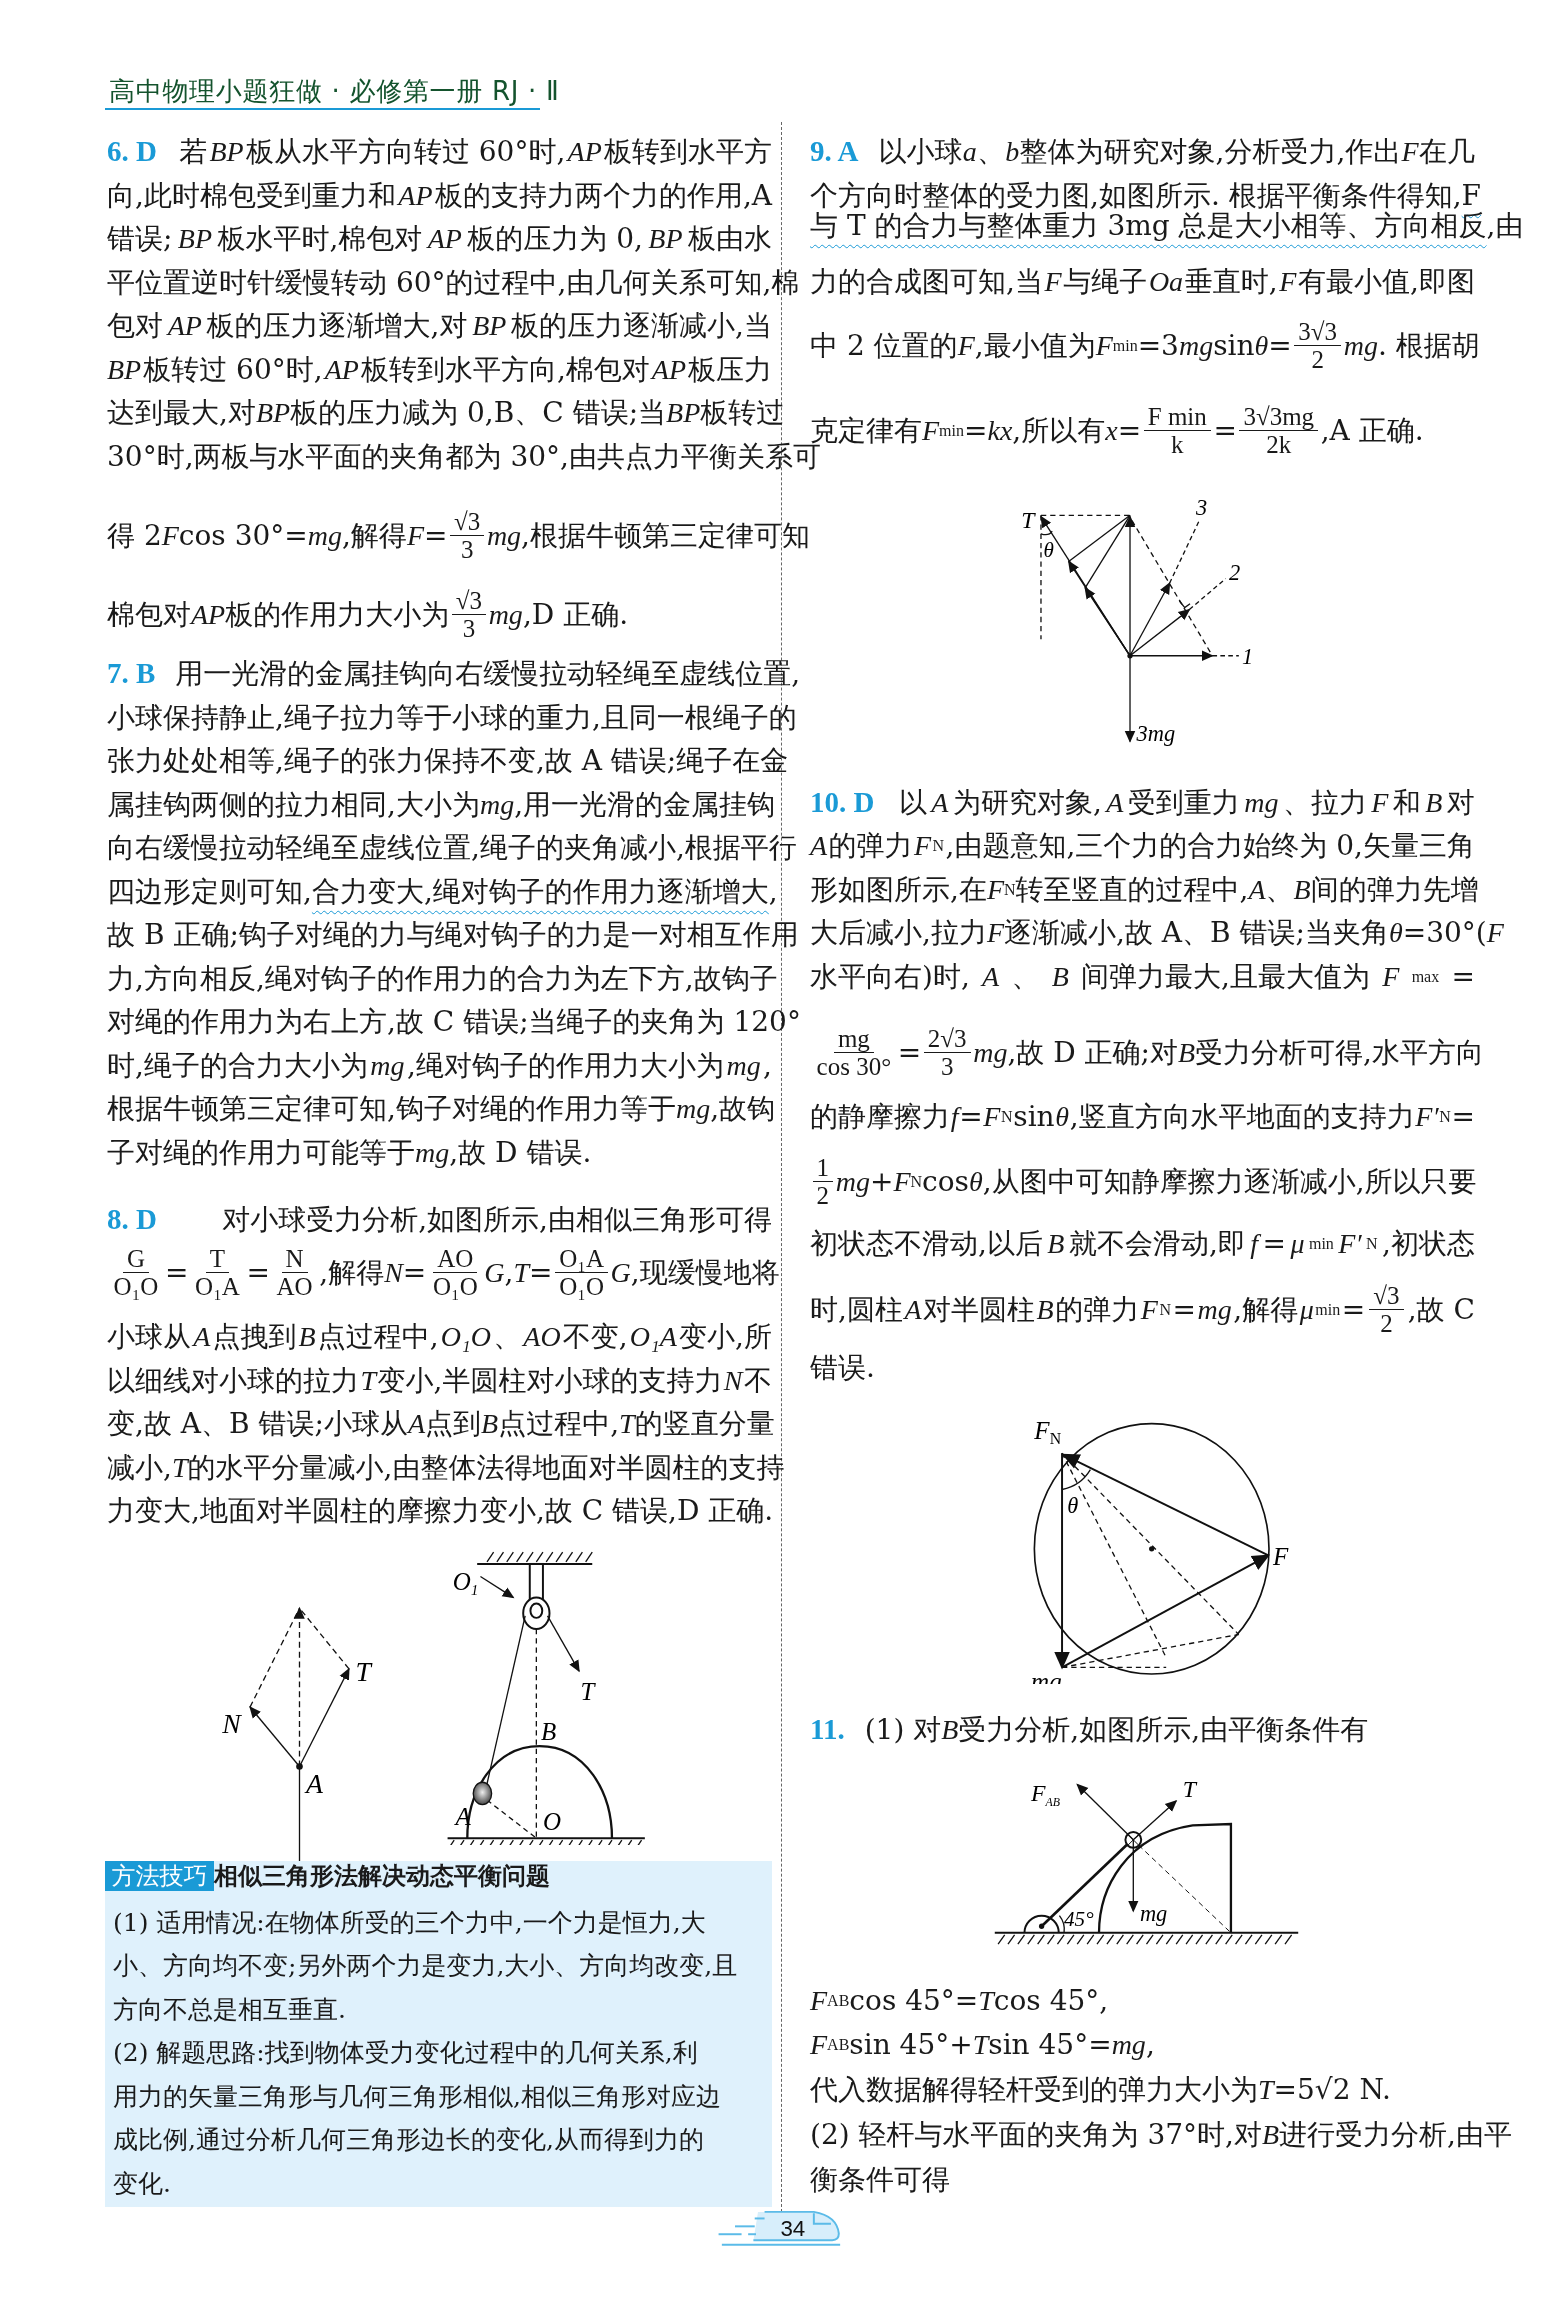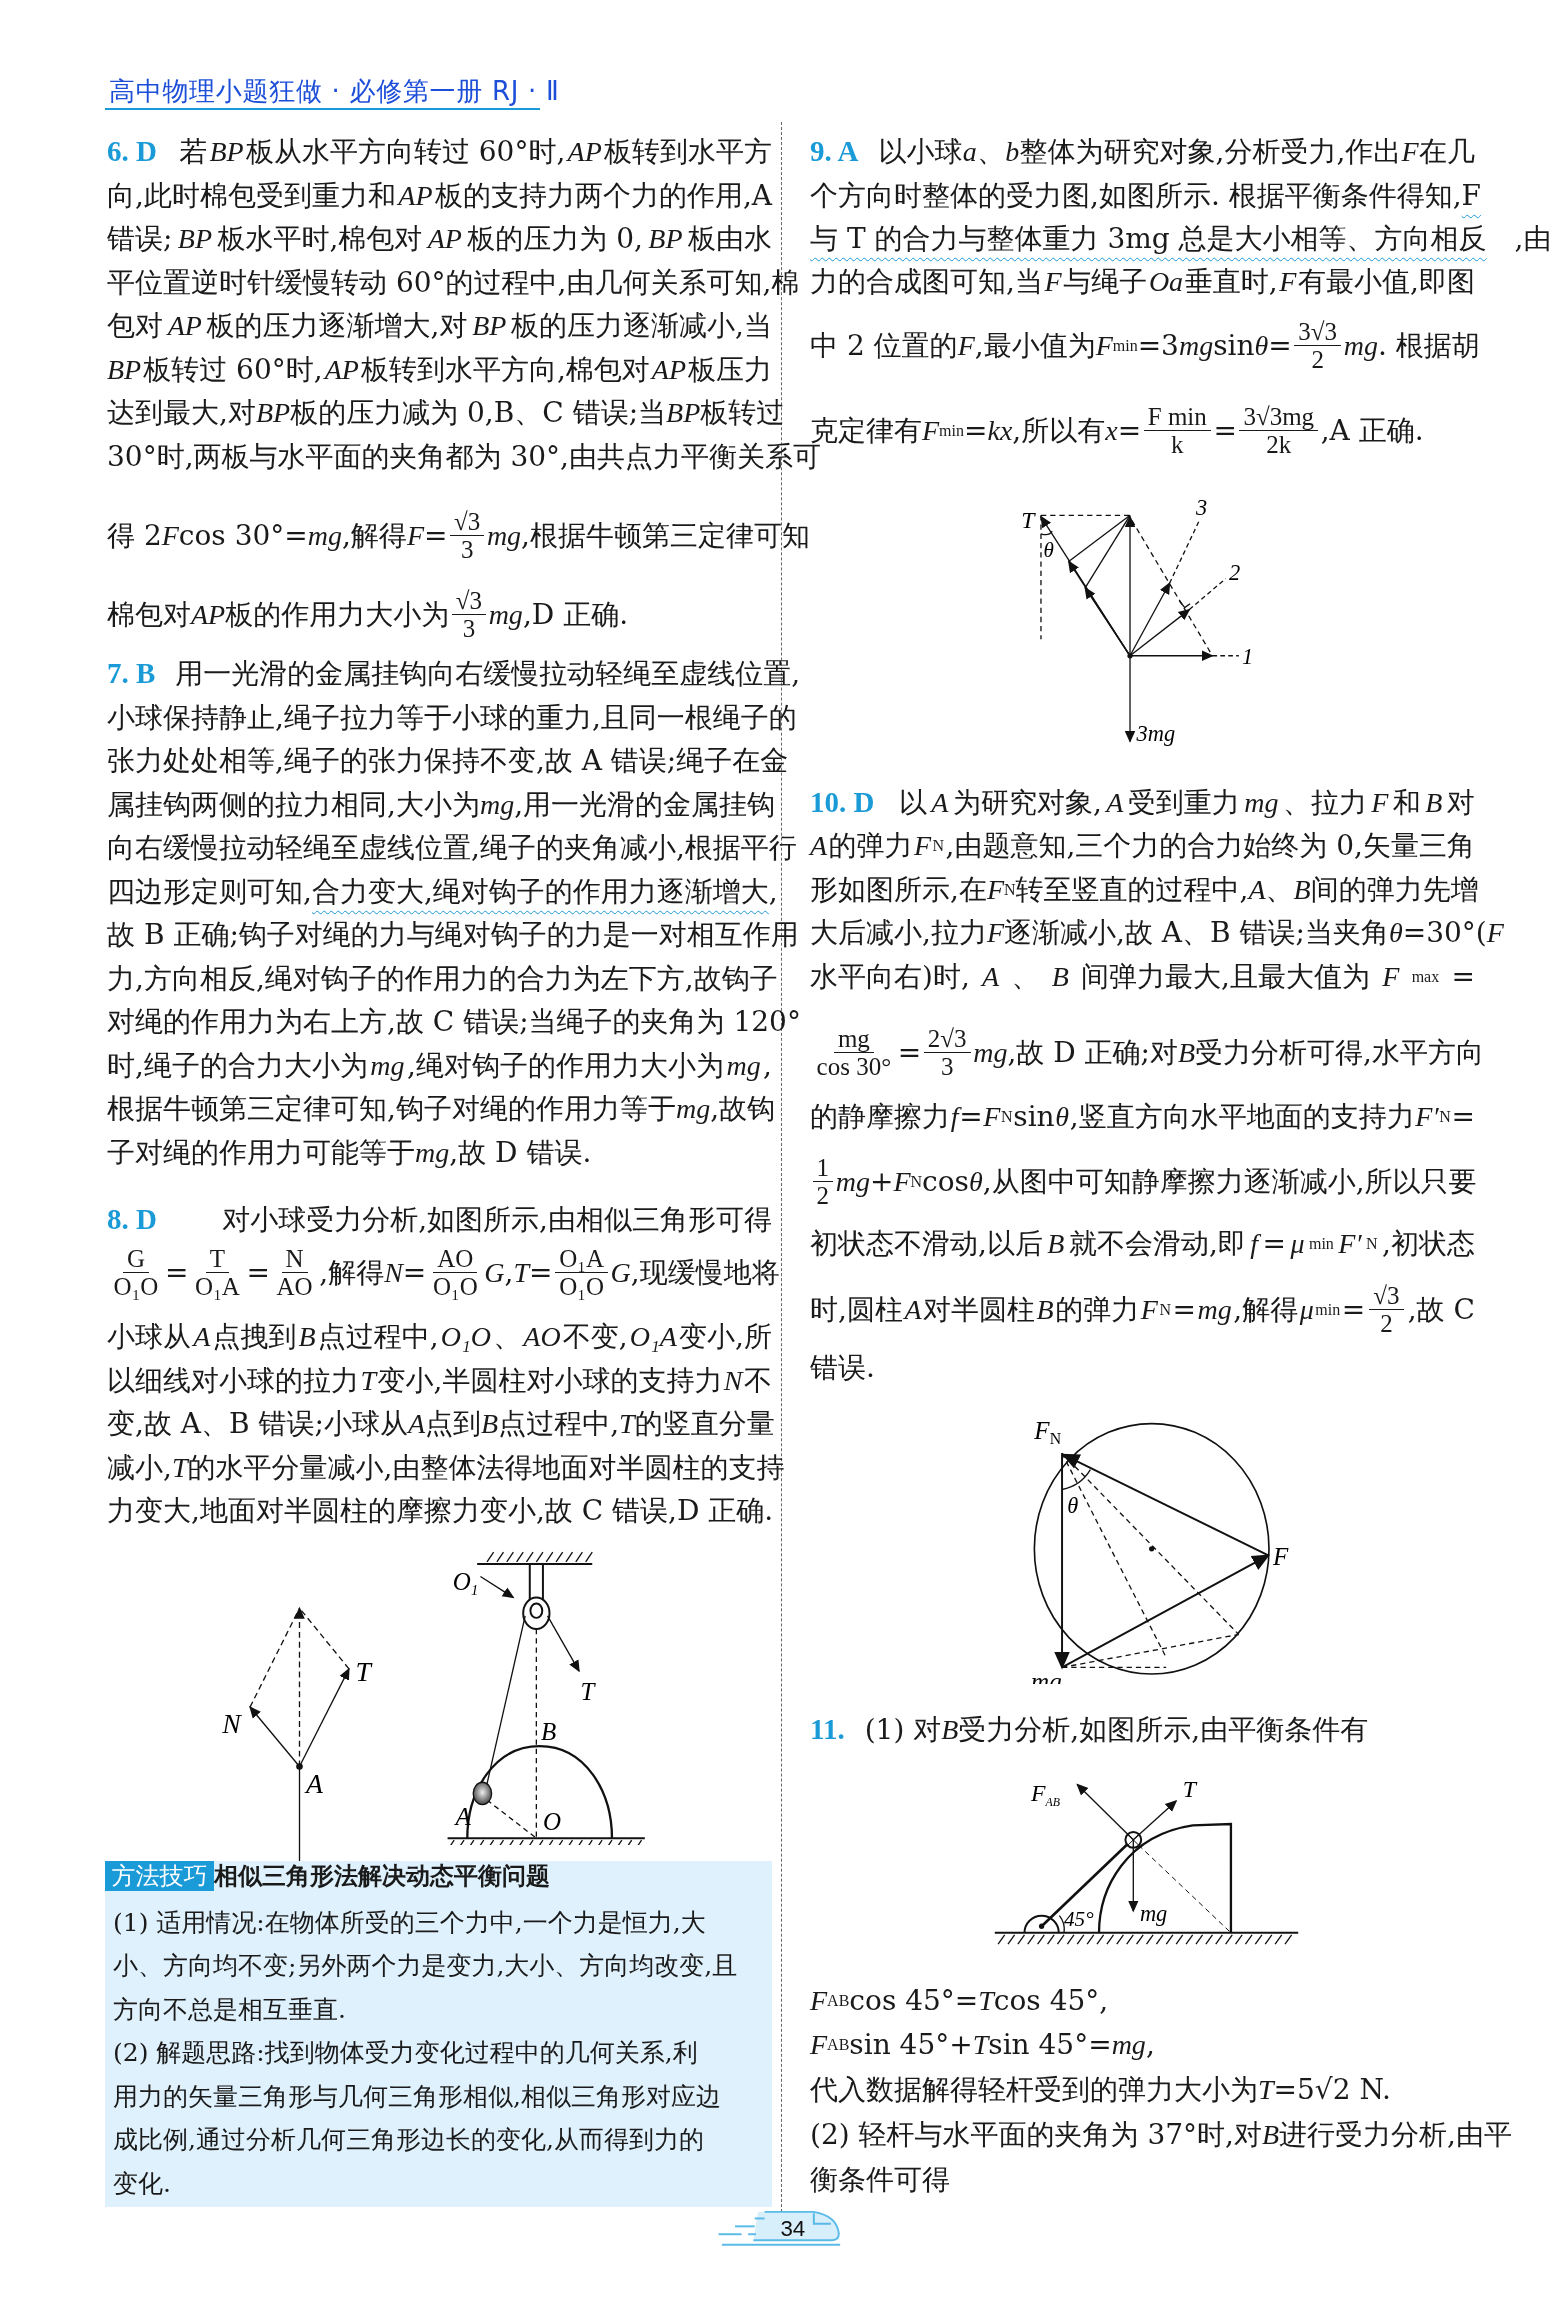--- a/index.html
+++ b/index.html
@@ -1,19 +1,19 @@
 <!DOCTYPE html>
 <html style="font-size:10.5px"><head>
 <meta charset="utf-8">
 <style>
   html,body{margin:0;padding:0;background:#ffffff;}
   body{width:1564px;height:2319px;position:relative;overflow:hidden;
        font-family:"DejaVu Serif","Liberation Serif",serif;color:#1a1a1a;}
   .header{position:absolute;left:109px;top:74px;font-family:"DejaVu Sans","Liberation Sans",sans-serif;
-          font-size:26px;color:#1d4ed8;letter-spacing:0.7px;}
+          font-size:26px;color:#14532d;letter-spacing:0.7px;}
   .header-rule{position:absolute;left:105px;top:108px;width:435px;height:2px;background:#1a9ad6;}
   .col-divider{position:absolute;left:781px;top:122px;width:0;height:2095px;border-left:1.3px dashed #666;}
   .col{position:absolute;}
   .col.left{left:107px;width:665px;}
   .col.right{left:810px;width:665px;}
   .line{position:absolute;left:0;white-space:nowrap;font-size:28px;height:43px;line-height:43px;
         display:flex;align-items:center;width:665px;}
   .line.justify{justify-content:space-between;}
   .qnum{color:#1a9ad6;font-weight:bold;font-family:"Liberation Serif",serif;margin-right:20px;font-size:29px;}
   .i{font-style:italic;font-family:"Liberation Serif",serif;}
@@ -251,21 +251,21 @@
       <span class="seg">、</span>
       <span class="i">b</span>
       <span class="seg"> 整体为研究对象,分析受力,作出 </span>
       <span class="i">F</span>
       <span class="seg"> 在几</span>
     </div>
     <div class="line justify" style="top: 174px;">
       <span class="seg">个方向时整体的受力图,如图所示. 根据平衡条件得知,</span>
       <span class="wavy">F</span>
     </div>
-    <div class="line justify" style="top: 217px; gap: 28px;">
+    <div class="line justify" style="top: 204px;">
       <span class="wavy">与 T 的合力与整体重力 3mg 总是大小相等、方向相反</span>
       <span class="seg">,由</span>
     </div>
     <div class="line justify" style="top: 260px;">
       <span class="seg">力的合成图可知,当 </span>
       <span class="i">F</span>
       <span class="seg"> 与绳子 </span>
       <span class="i">Oa</span>
       <span class="seg"> 垂直时,</span>
       <span class="i">F</span>

